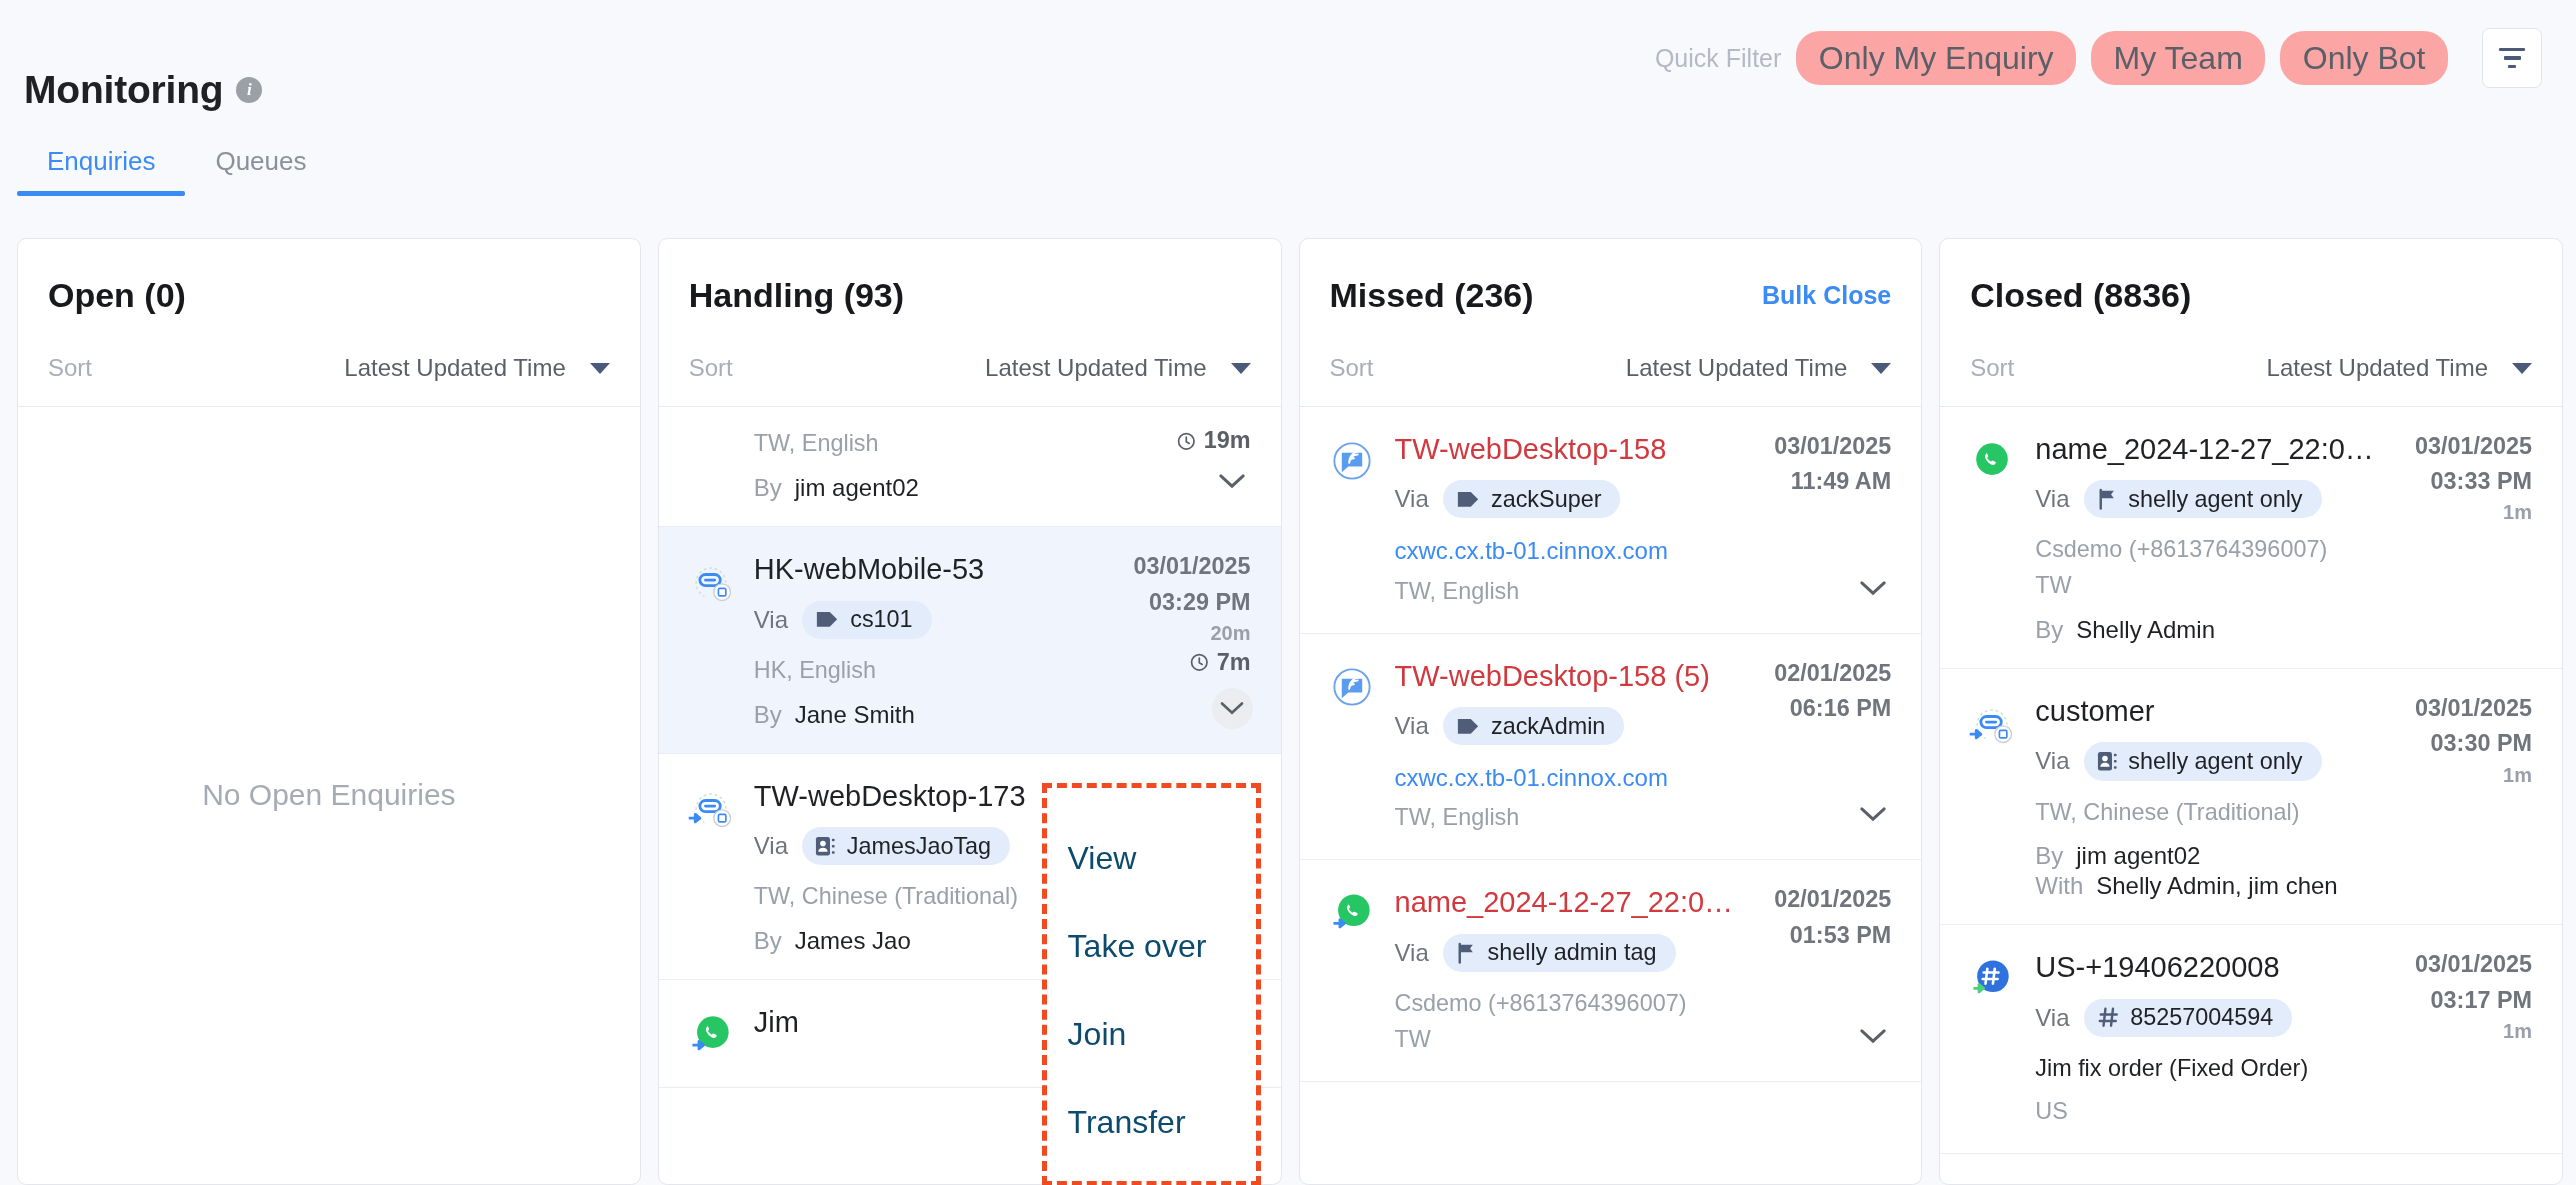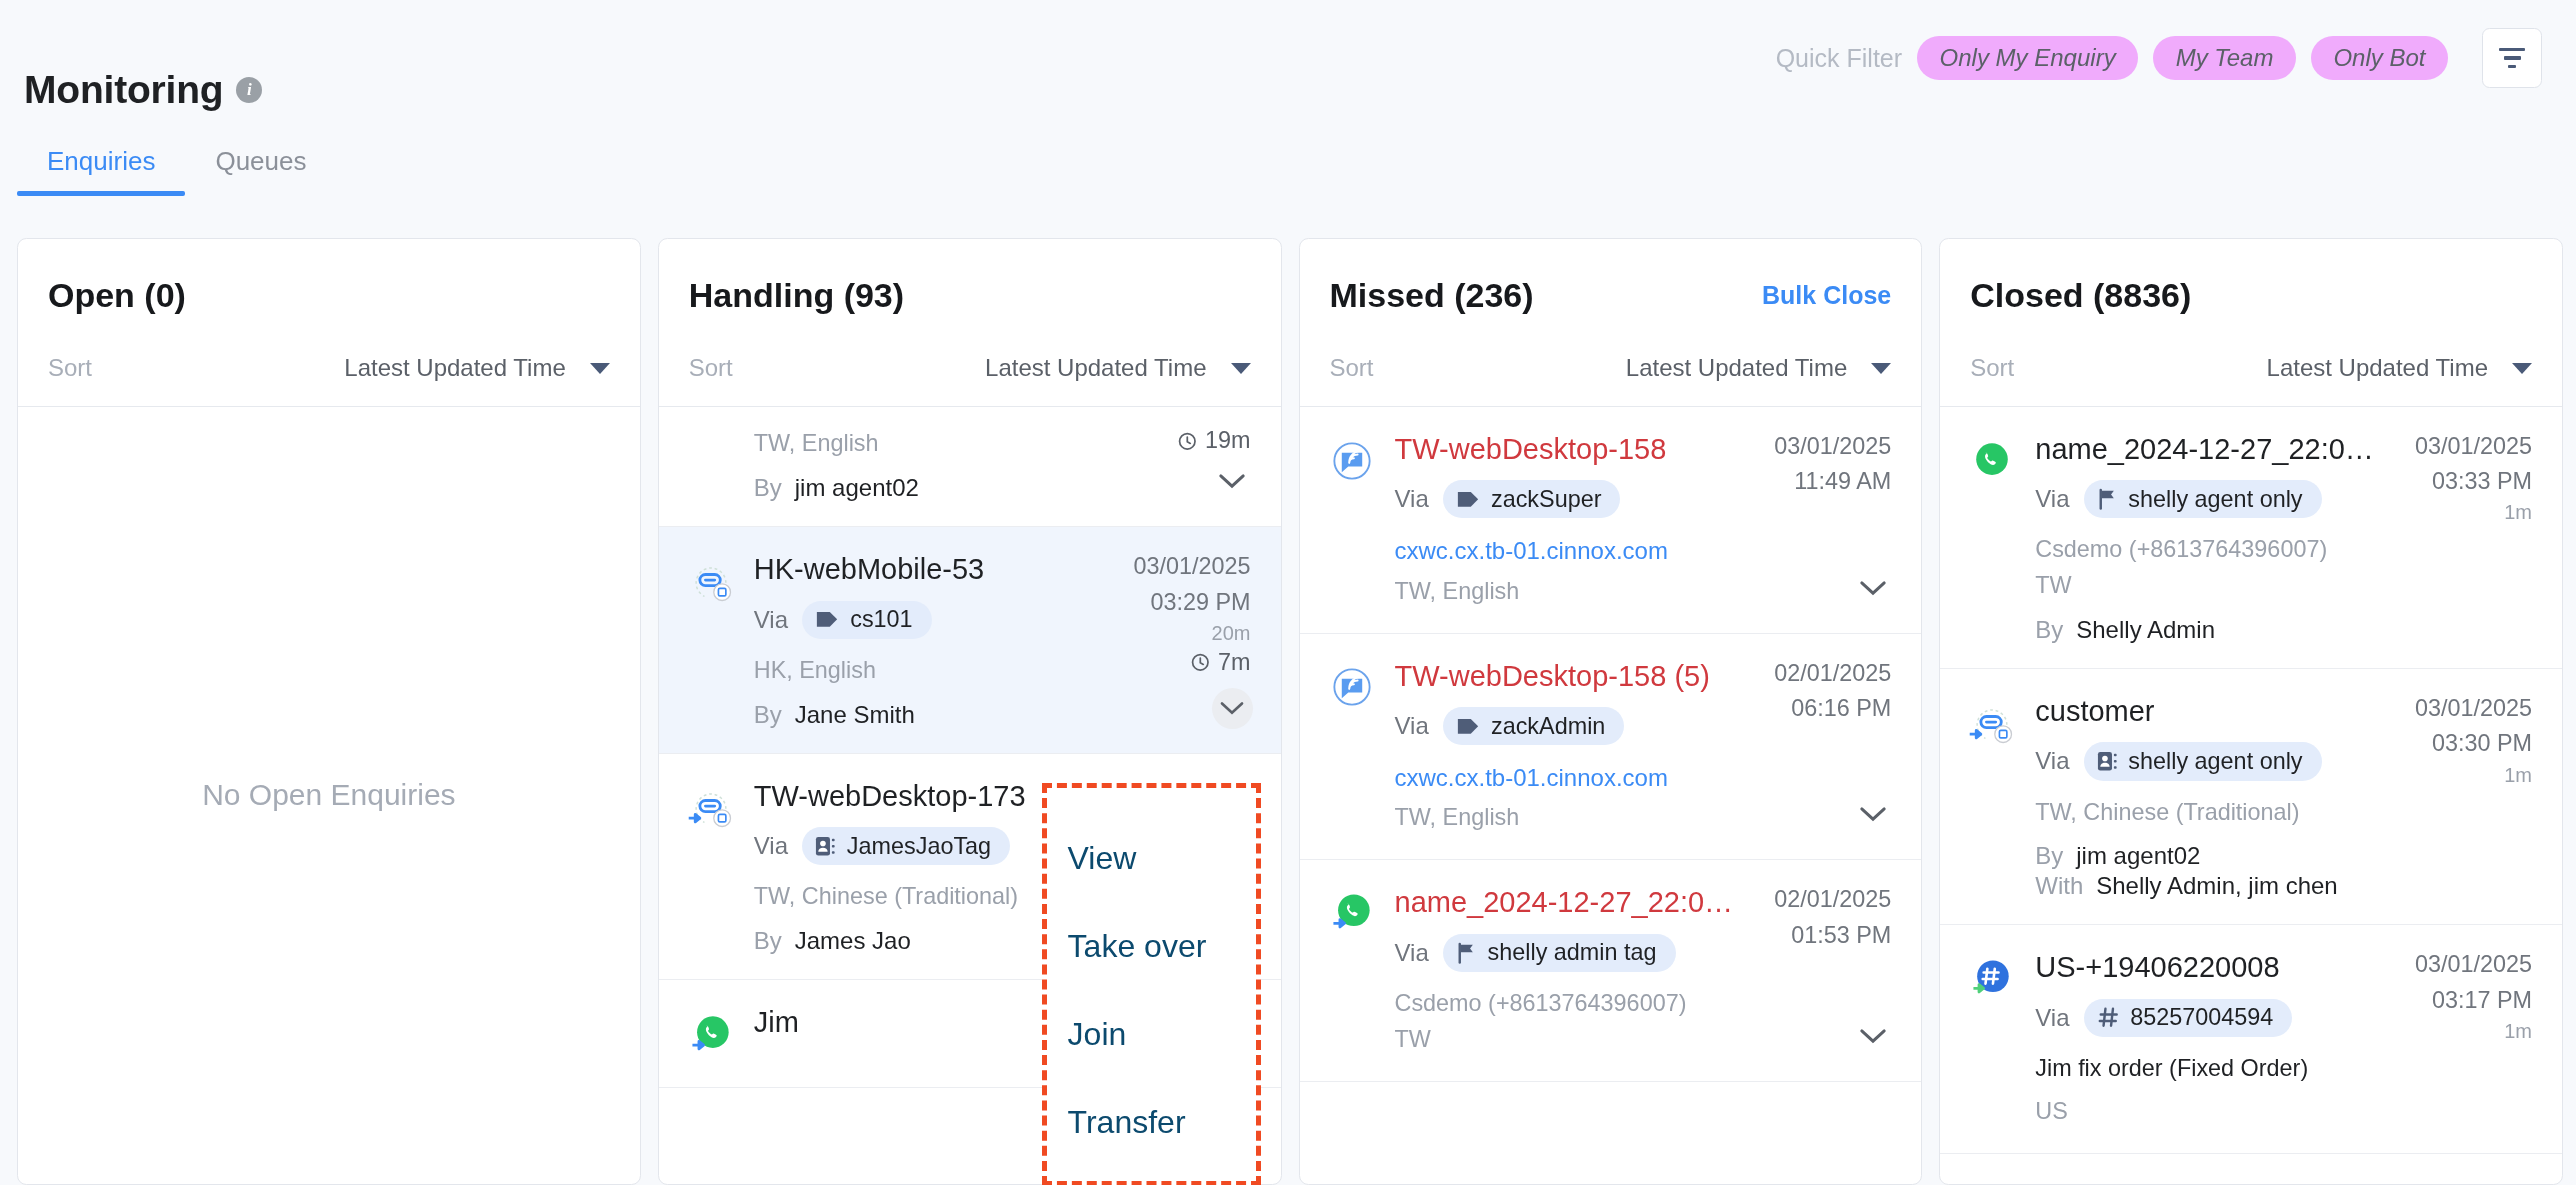--- a/index.html
+++ b/index.html
@@ -33,29 +33,28 @@
     display: flex; align-items: center; justify-content: center;
     font-family: "Liberation Serif", serif;
   }
 
   .quick-filter-zone {
     position: absolute; right: 34px; top: 28px;
     display: flex; align-items: center; gap: 15px;
   }
   .quick-filter-label { font-size: 25px; color: #b4bac4; }
   .chip {
-    background: #f0abfc; color: #5b6068;
+    background: #fca5a5; color: #5b6068;
     border-radius: 24px;
     padding: 8.4px 22.5px;
-    font-size: 24px;
+    font-size: 32px;
     white-space: nowrap;
     border: none;
     cursor: pointer;
     font-family: "Liberation Sans", sans-serif;
-    font-style: italic;
   }
   .filter-btn {
     width: 60px; height: 60px;
     background: #fff;
     border: 0.9px solid #dfe3ea;
     border-radius: 7.5px;
     display: flex; align-items: center; justify-content: center;
     margin-left: 19px;
     cursor: pointer;
   }
@@ -133,21 +132,21 @@
     border-bottom: 0.9px solid #ebedf1;
     display: flex; gap: 17px;
     position: relative;
   }
   .card.selected { background: #f0f5fd; }
   .card.partial { padding-top: 0; }
   .card-icon { width: 52px; flex: 0 0 52px; padding-top: 3.7px; }
   .card-main { flex: 1 1 auto; min-width: 0; }
   .card-right {
     flex: 0 0 auto; text-align: center;
-    display: flex; flex-direction: column; align-items: flex-end; gap: 3.7px;
+    display: flex; flex-direction: column; align-items: flex-end; gap: 3.7px; font-weight: bold;
   }
 
   .card-name {
     font-size: 29px; color: #1f2124;
     white-space: nowrap; overflow: hidden; text-overflow: ellipsis;
     line-height: 1.25;
   }
   .card-name.missed { color: #d0393e; }
   .via-row { display: flex; align-items: center; gap: 14px; margin-top: 13px; }
   .via-label { font-size: 24px; color: #70757d; }

